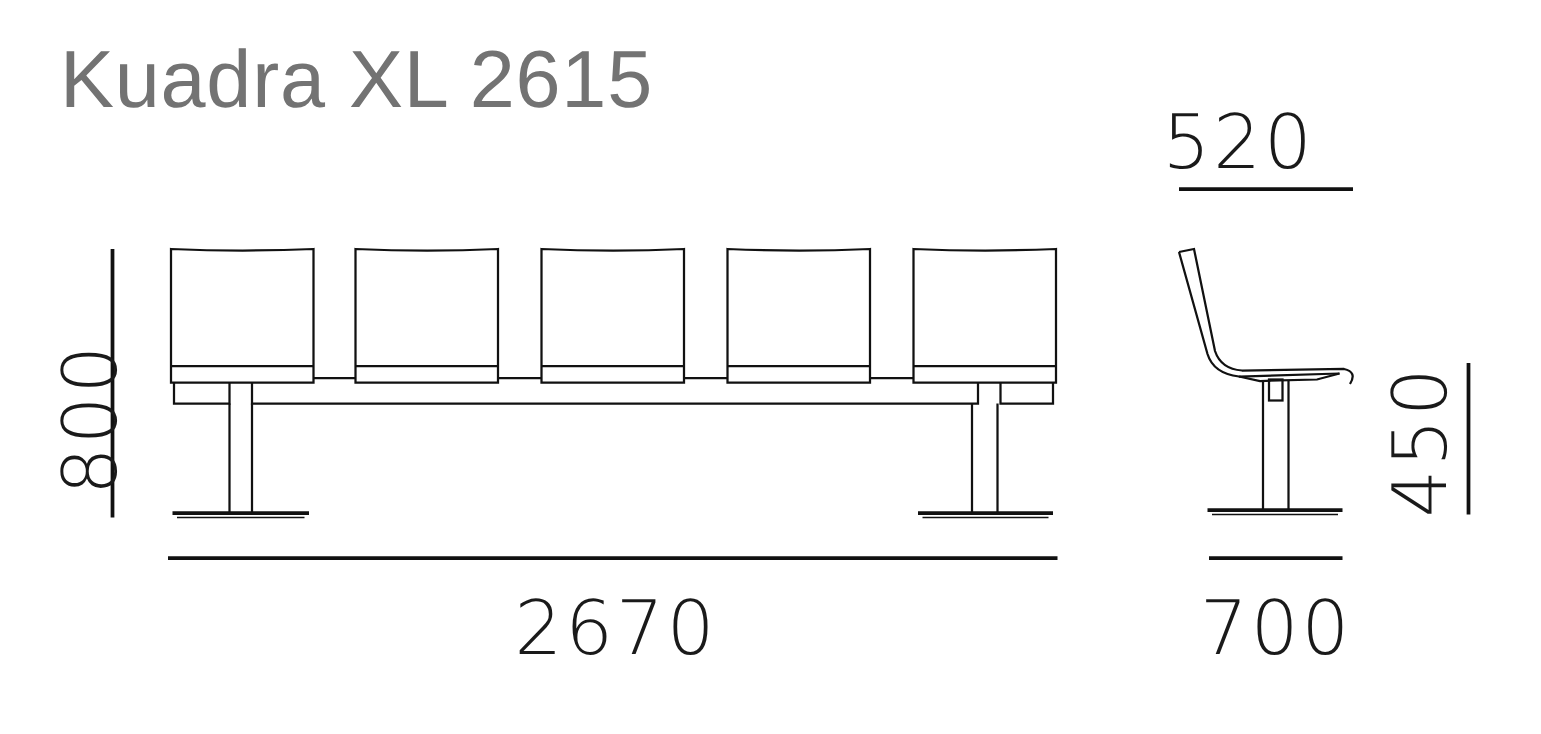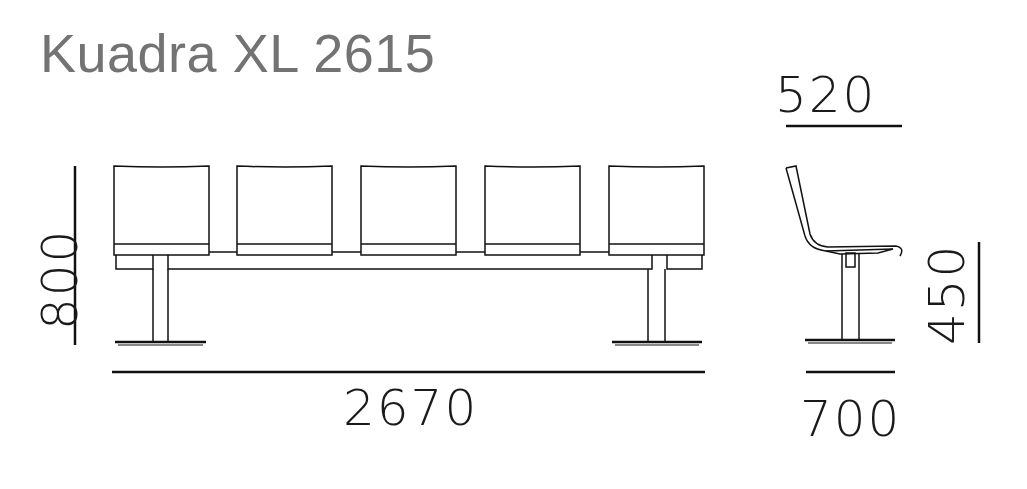--- a/index.html
+++ b/index.html
@@ -9,21 +9,21 @@
       font-family: Liberation Sans, sans-serif;
       font-size: 54px; color: #737373; letter-spacing: 0.5px;
     }
     .dim {
       position: absolute;
       font-family: "DejaVu Sans", sans-serif;
       font-weight: 200;
       font-size: 50px; color: #1a1a1a; letter-spacing: 2px;
       line-height: 1;
     }
-    .dim-2670 { left: 343px; top: 383px; }
+    .dim-2670 { left: 343px; top: 394px; }
     .dim-520 { left: 775px; top: 70px; }
     .dim-400 { left: 800px; top: 394px; }
     .dim-800 {
       left: 10px; top: 255px; transform-origin: center center;
       transform: rotate(-90deg); width: 100px; text-align: center;
     }
     .dim-450 {
       left: 897px; top: 270px; transform-origin: center center;
       transform: rotate(-90deg); width: 100px; text-align: center;
     }

